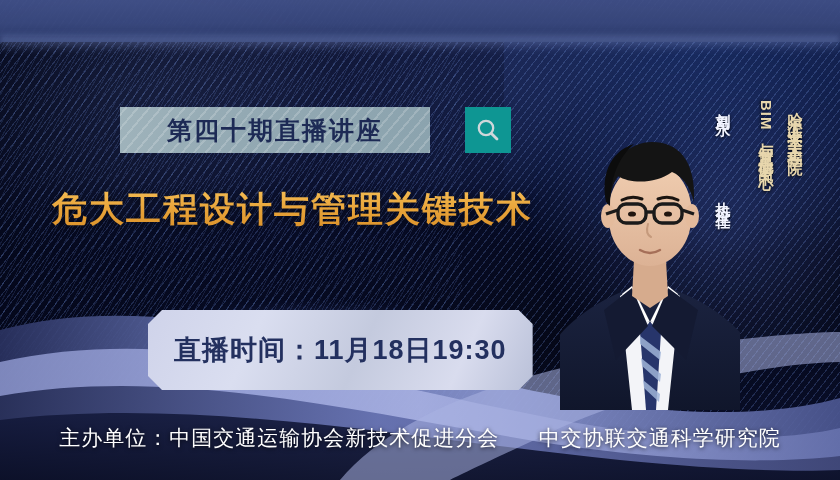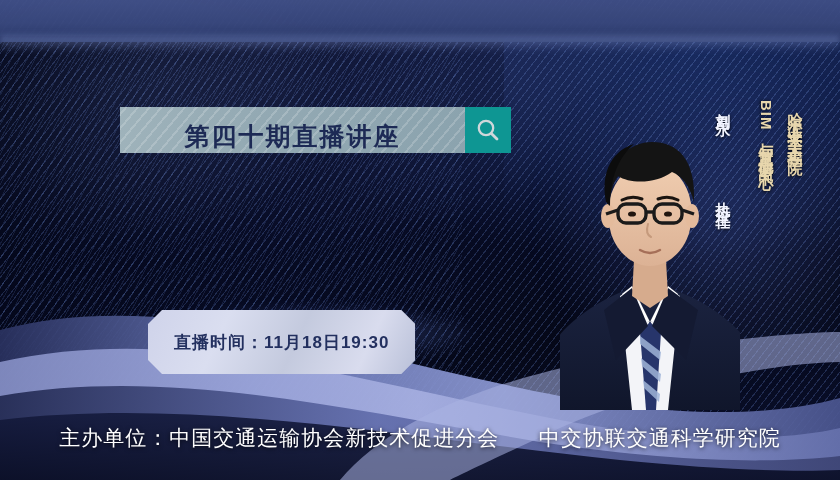--- a/index.html
+++ b/index.html
@@ -82,23 +82,23 @@
     background-clip:text;
     color:transparent;
     -webkit-text-fill-color:transparent;
     text-shadow:0 0 1px rgba(0,0,0,.2);
     filter:drop-shadow(0 2px 3px rgba(0,0,0,.55));
   }
 
   
   .sub-bar{
     position:absolute;left:120px;top:107px;
-    width:345px;height:46px;
+    width:310px;height:46px;
     background:linear-gradient(100deg,#9fb3bb 0%, #93a9b3 40%, #8ba3ae 100%);
-    display:flex;align-items:flex-end;justify-content:center;
+    display:flex;align-items:center;justify-content:center;
     overflow:hidden;
   }
   .sub-bar:before{
     content:"";position:absolute;inset:0;
     background-image:repeating-linear-gradient(
       -50deg, rgba(255,255,255,.18) 0px, rgba(255,255,255,.18) 2px,
       rgba(255,255,255,0) 2px, rgba(255,255,255,0) 9px);
   }
   .sub-bar-text{
     position:relative;
@@ -120,24 +120,24 @@
     background:linear-gradient(180deg,#f6c058 0%, #e8a43a 48%, #d98f28 100%);
     -webkit-background-clip:text;background-clip:text;
     color:transparent;-webkit-text-fill-color:transparent;
     filter:drop-shadow(0 2px 4px rgba(0,0,0,.6));
   }
 
   
   .time-badge{
     position:absolute;left:148px;top:310px;
     height:48px;
-    padding:8px 26px;
+    padding:16px 26px;
     display:flex;align-items:center;
     color:#23305f;
-    font-size:17px;font-weight:bold;letter-spacing:1px;
+    font-size:27px;font-weight:bold;letter-spacing:1px;
     background:linear-gradient(115deg,#cfd3ea 0%, #dadef0 28%, #c4cade 55%, #d9dcee 80%, #b9c0d8 100%);
     clip-path:polygon(14px 0, calc(100% - 14px) 0, 100% 14px, 100% calc(100% - 14px),
                       calc(100% - 14px) 100%, 14px 100%, 0 calc(100% - 14px), 0 14px);
     box-shadow:0 0 18px rgba(150,170,240,.35);
     white-space:nowrap;
   }
   .time-badge-glow{
     position:absolute;left:142px;top:304px;width:342px;height:60px;
     background:radial-gradient(closest-side, rgba(120,150,255,.35), rgba(120,150,255,0));
     filter:blur(6px);
@@ -302,20 +302,21 @@
   <div class="sub-bar">
     <span class="sub-bar-text">第四十期直播讲座</span>
   </div>
   <div class="search-box">
     <svg width="26" height="26" viewBox="0 0 26 26">
       <circle cx="11" cy="11" r="7.2" fill="none" stroke="#cfd7da" stroke-width="2.3"></circle>
       <path d="M16.4,16.4 L22,22" stroke="#cfd7da" stroke-width="2.8" stroke-linecap="round"></path>
     </svg>
   </div>
 
+  <div class="topic">危大工程设计与管理关键技术</div>
 
   <div class="time-badge-glow"></div>
   <div class="time-badge">直播时间：11月18日19:30</div>
 
   <div class="vcol v-name">刘昌永</div>
   <div class="vcol v-role">执行主任</div>
   <div class="vcol v-org1">哈尔滨工业大学土木工程学院</div>
   <div class="vcol v-org2">
     <span class="latin">BIM</span><span>与智慧工地研究中心</span>
   </div>

